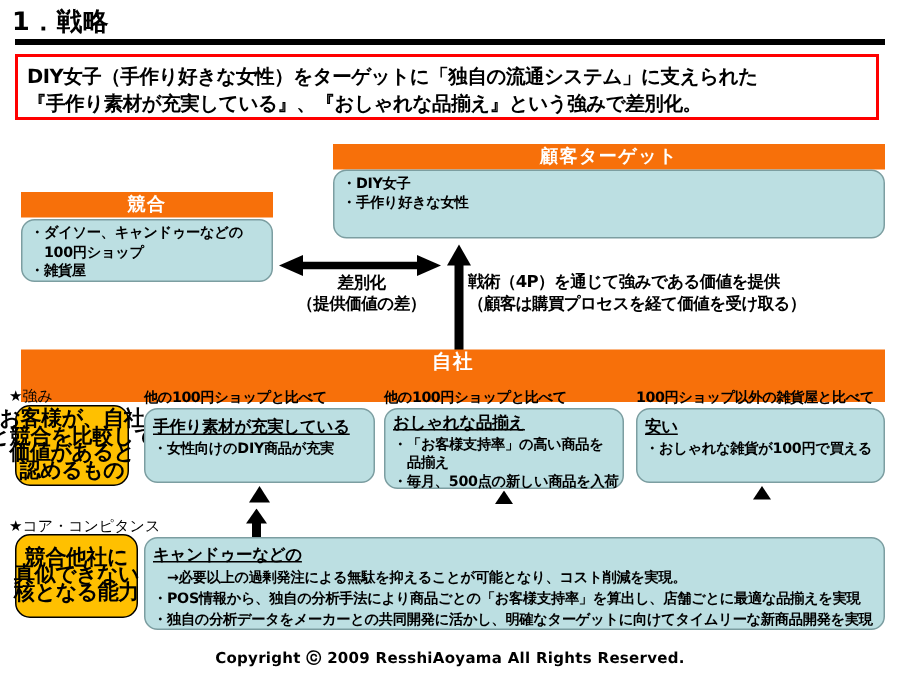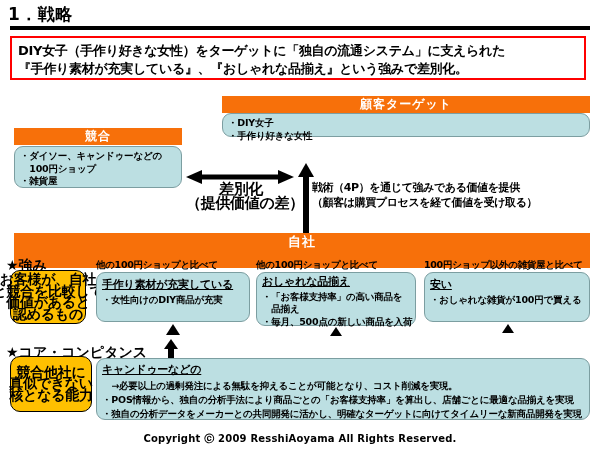--- a/index.html
+++ b/index.html
@@ -101,21 +101,21 @@
     display: block;
     margin-bottom: 2px;
     letter-spacing: -0.2px;
   }
   .rbox .sub {
     display: block;
     white-space: nowrap;
   }
 
   .box-competitor { left: 14px;  top: 146px; width: 168px; height: 42px; }
-  .box-customer   { left: 222px; top: 113px; width: 368px; height: 24px; }
+  .box-customer   { left: 222px; top: 113px; width: 368px; height: 46px; }
 
   
   .box-s1 { left: 96px;  top: 272px; width: 154px; height: 50px; }
   .box-s2 { left: 256px; top: 272px; width: 160px; height: 54px; }
   .box-s3 { left: 424px; top: 272px; width: 166px; height: 50px; }
   .box-core { left: 96px; top: 358px; width: 494px; height: 62px; }
 
   .box-s1 .bullets, .box-s3 .bullets { padding-top: 6px; }
   .box-s1 .heading, .box-s2 .heading, .box-s3 .heading { font-size: 11px; }
   .box-core .heading { font-size: 11px; }
@@ -138,22 +138,22 @@
     letter-spacing: -0.3px;
   }
   .ybox .inner { display: block; }
   .ybox .sub { display: block; white-space: nowrap; }
   .ybox-strength { left: 10px; top: 270px; width: 76px; height: 54px; }
   .ybox-core     { left: 10px; top: 356px; width: 82px; height: 56px; }
 
   
   .star-caption {
     position: absolute;
-    font-size: 14px;
-    font-weight: bold;
+    font-size: 10px;
+    font-weight: normal;
     white-space: nowrap;
   }
   .cap-strength { left: 6px; top: 257px; }
   .cap-core     { left: 6px; top: 344px; }
 
   
   .col-caption {
     position: absolute;
     font-size: 9.5px;
     font-weight: bold;
@@ -173,21 +173,21 @@
   .tick-up.t2 { left: 330px; top: 327px; }
   .tick-up.t3 { left: 502px; top: 324px; }
   .tick-up.t4 { left: 162px; top: 339px; }
 
   .label-diff {
     position: absolute;
     left: 186px;
     top: 182px;
     width: 110px;
     text-align: center;
-    font-size: 15px;
+    font-size: 11px;
     font-weight: bold;
     line-height: 14px;
     letter-spacing: -0.3px;
   }
   .label-diff .sub { display: block; white-space: nowrap; }
 
   .label-tactics {
     position: absolute;
     left: 312px;
     top: 180px;

